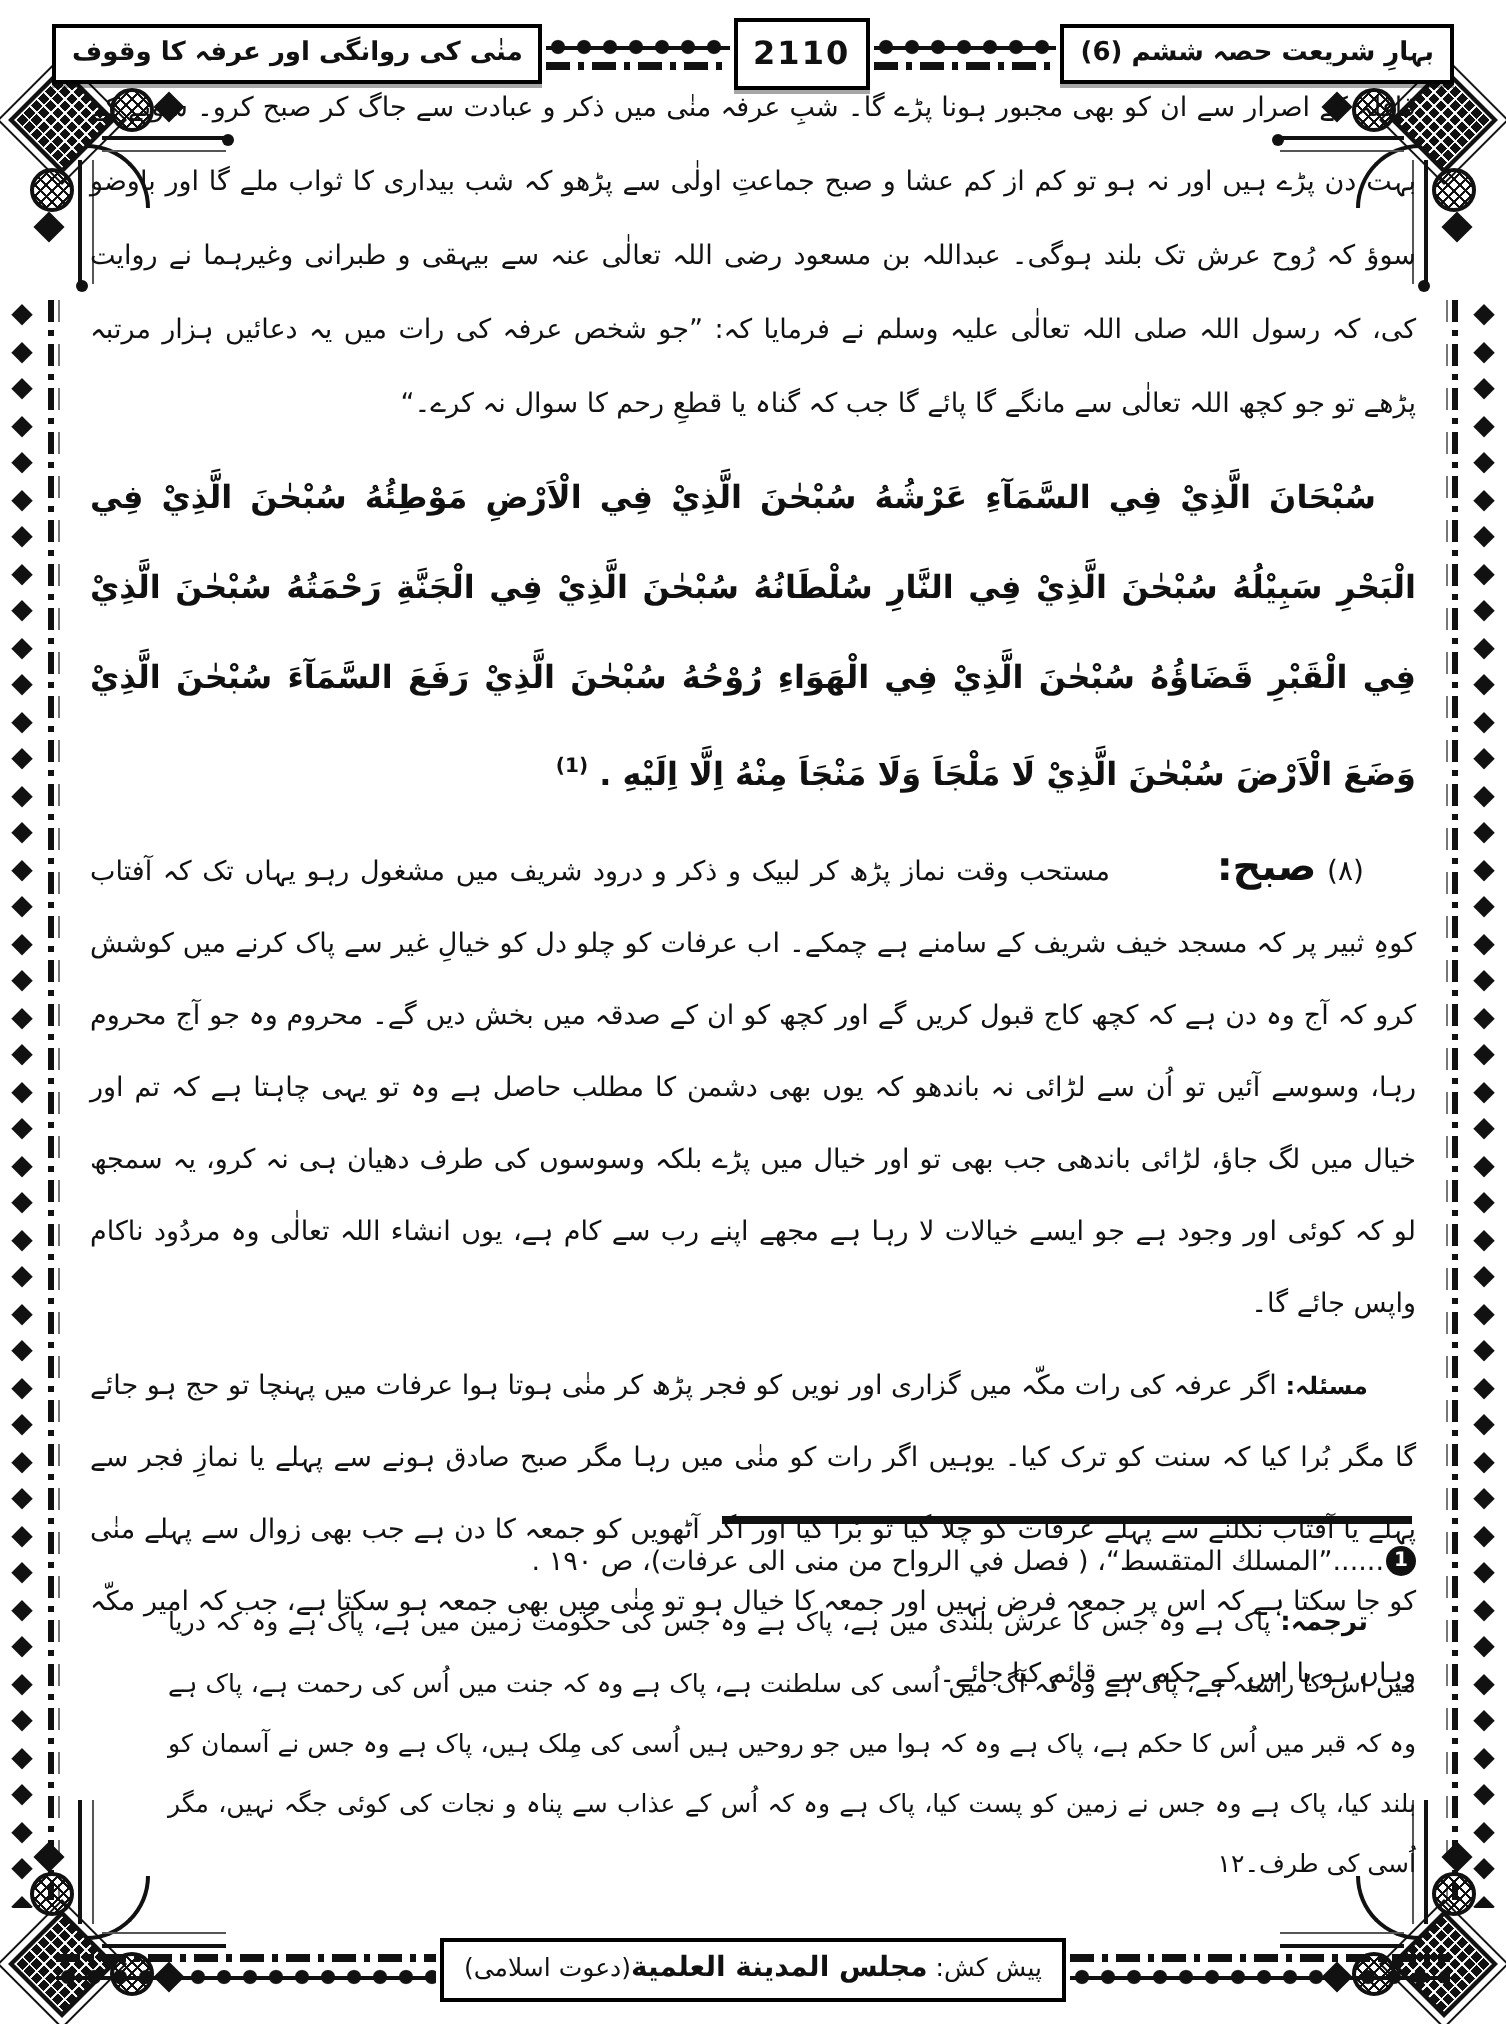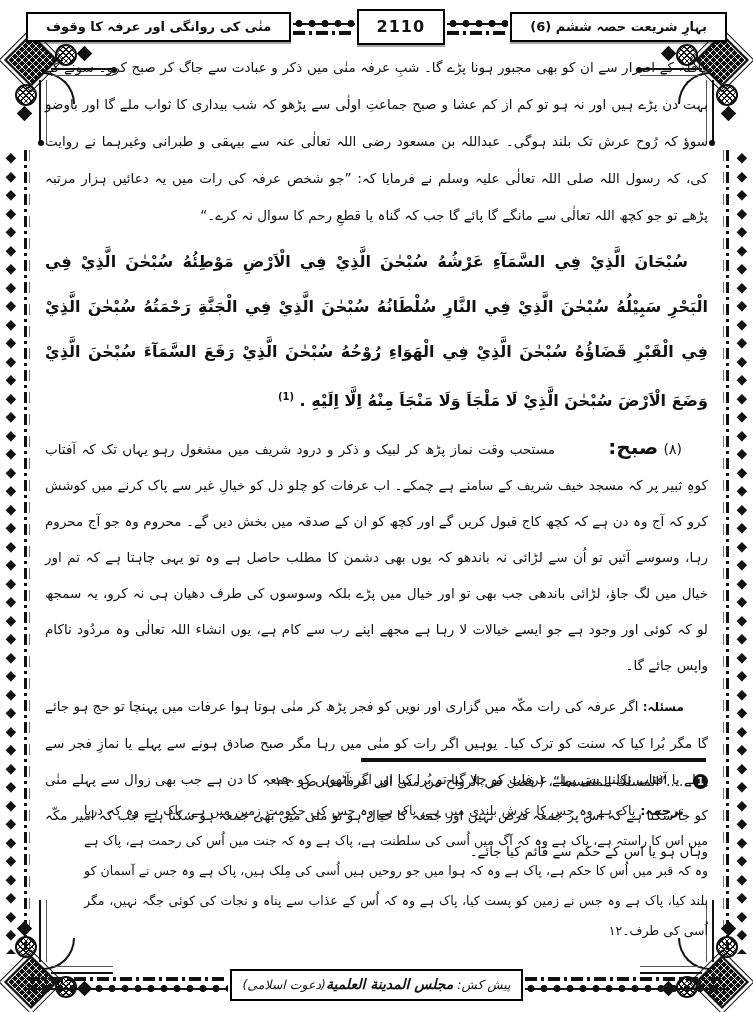--- a/index.html
+++ b/index.html
@@ -67,38 +67,38 @@
   .c-dot{position:absolute;width:6px;height:6px;border-radius:50%;background:#111;}
   .c-dot.h{left:108px;top:35px;}
   .c-dot.v{left:35px;top:108px;}
 
   
   .hband{
     position:absolute;top:7px;left:26px;right:26px;height:40px;
     display:flex;align-items:center;z-index:3;
   }
   .hbox{
-    border:2px solid #000;background:#fff;padding:3px 18px;
+    border:2px solid #000;background:#fff;padding:3px 8px;
     font-weight:bold;font-size:13px;white-space:nowrap;line-height:1.6;
     box-shadow:0 2px 0 rgba(0,0,0,.35);
   }
   .hbox .ltr{direction:ltr;unicode-bidi:isolate;font-size:16px;letter-spacing:1px;}
   .linkseg{flex:1 1 0;display:flex;flex-direction:column;gap:3px;justify-content:center;min-width:26px;margin:0 2px;}
   .dotsline{
     height:9px;
     background-image:radial-gradient(circle 3.6px at 6px 4.5px,#111 3.2px,transparent 3.8px),linear-gradient(#111,#111);
     background-size:13px 9px,100% 2px;background-position:0 0,0 center;background-repeat:repeat-x,no-repeat;
   }
   .dashline{
     height:4px;
     background:repeating-linear-gradient(to right,#111 0 12px,transparent 12px 16px,#111 16px 19px,transparent 19px 23px);
   }
 
   
-  .main{position:absolute;top:49px;right:45px;left:45px;z-index:2;}
+  .main{position:absolute;top:36px;right:45px;left:45px;z-index:2;}
   .main p{margin:0 0 5px;font-size:13.5px;line-height:36px;text-align:justify;}
   p.para-intro{line-height:37px;}
   p.arabic{
     font-size:16px;font-weight:bold;line-height:45px;text-indent:20px;margin:4px 0 6px;
   }
   p.arabic sup{font-size:10px;font-weight:bold;}
   .pnum{font-size:14px;}
   .pheading{font-size:20px;font-weight:bold;margin-left:48px;}
   p.para-8{text-indent:26px;}
   p.masala{text-indent:24px;}
@@ -112,21 +112,21 @@
     display:inline-block;width:15px;height:15px;border-radius:50%;background:#111;color:#fff;
     font-size:10px;font-weight:bold;text-align:center;line-height:15px;vertical-align:middle;margin-left:1px;
   }
   .fn-dots{letter-spacing:1px;}
   .fn-trans{margin:2px 0 0;font-size:12.5px;line-height:30px;text-align:justify;text-indent:24px;}
   .fn-trans b{font-size:13px;}
 
   
   .fband{
     position:absolute;bottom:9px;left:26px;right:26px;height:36px;
-    display:flex;align-items:center;z-index:3;font-style:italic;
+    display:flex;align-items:center;z-index:3;
   }
   .fbox{
     border:2px solid #000;background:#fff;padding:2px 10px;
     font-size:12.5px;white-space:nowrap;line-height:1.7;
   }
   .fbox b{font-size:14px;}
 </style>
 </head>
 <body>
 

